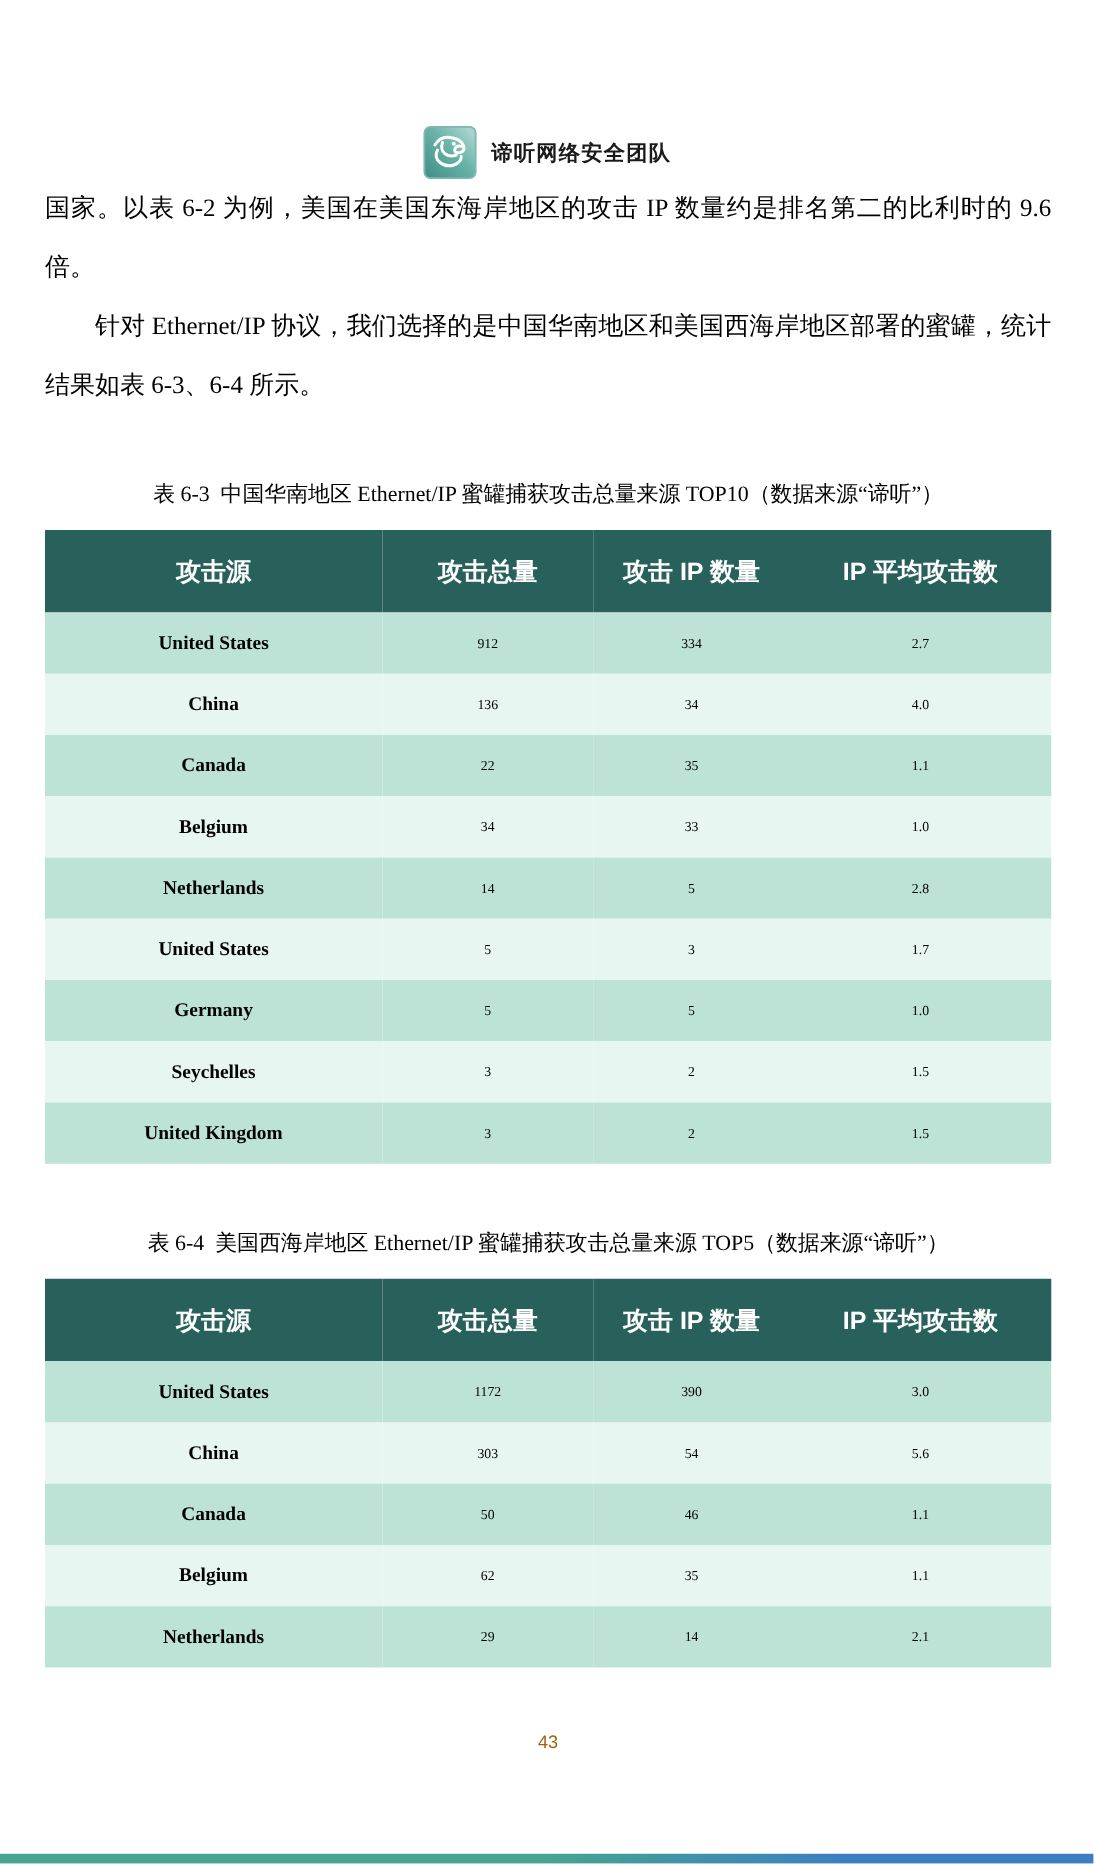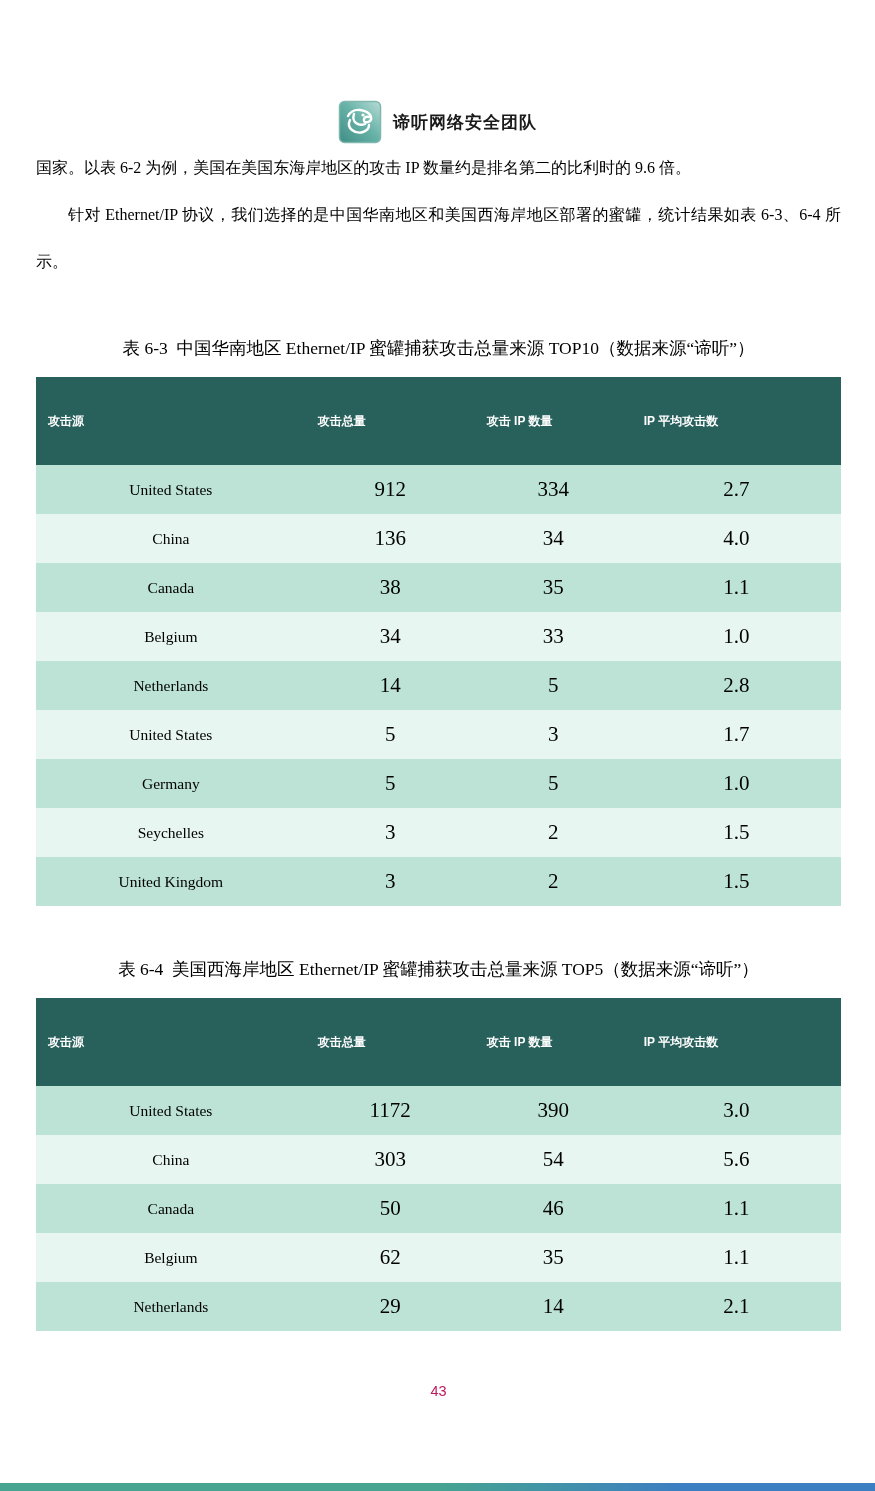--- a/index.html
+++ b/index.html
@@ -18,56 +18,56 @@
     gap:11px; padding-top:100px;
   }
   .logo { width:44px; height:44px; display:block; }
   .brand-name {
     font-family:"Liberation Sans","DejaVu Sans",sans-serif;
     font-weight:700; font-size:17px; color:#1a1a1a; letter-spacing:1px;
   }
   
   .content { padding:0 34px 0 36px; }
   p.body-text {
-    margin:0; font-size:16px; line-height:47px;
+    margin:0; font-size:20px; line-height:47px;
     text-align:justify; color:#000;
   }
   .p1 { margin-top:16px; }
   .p2 { margin-top:17px; text-indent:2em; }
   
   .table-caption {
     margin-top:51px; text-align:center;
     font-size:17.5px; color:#000; white-space:pre-wrap;
   }
   table.data-table {
     width:805px; margin:17px auto 0; border-collapse:collapse;
     table-layout:fixed;
   }
   table.data-table col.c1 { width:33.5%; }
   table.data-table col.c2 { width:21%; }
   table.data-table col.c3 { width:19.5%; }
   table.data-table col.c4 { width:26%; }
   table.data-table thead th {
     background:#28605b; color:#ffffff;
     font-family:"Liberation Sans","DejaVu Sans",sans-serif;
-    font-weight:700; font-size:12px;
-    height:64px; text-align:left; padding:12px;
+    font-weight:700; font-size:20px;
+    height:64px; text-align:center; padding:1px;
   }
   table.data-table tbody td {
     height:49px; text-align:center; padding:0;
-    font-size:21px; color:#000;
-  }
-  table.data-table tbody td.country { font-weight:400; font-size:15.5px;margin-top:36px; }
+    font-size:11px; color:#000;
+  }
+  table.data-table tbody td.country { font-weight:700; font-size:15.5px;margin-top:36px; }
   table.data-table tbody tr:nth-child(odd)  { background:#bce3d6; }
   table.data-table tbody tr:nth-child(even) { background:#e7f6f1; }
   
   .page-number {
     margin-top:52px; text-align:center;
     font-family:"Liberation Sans","DejaVu Sans",sans-serif;
-    font-size:14.5px; color:#be185d;
+    font-size:14.5px; color:#a16207;
   }
   .bottom-bar {
     position:absolute; left:0; bottom:0; width:100%; height:8px;
     background:linear-gradient(90deg,#46a491 0%,#46a491 50%,#3c7ec2 78%,#3c7ec2 100%);
   }
 </style>
 </head>
 <body>
 
 <div class="page">
@@ -121,21 +121,21 @@
             <td>2.7</td>
           </tr>
           <tr>
             <td class="country">China</td>
             <td>136</td>
             <td>34</td>
             <td>4.0</td>
           </tr>
           <tr>
             <td class="country">Canada</td>
-            <td>38</td>
+            <td>22</td>
             <td>35</td>
             <td>1.1</td>
           </tr>
           <tr>
             <td class="country">Belgium</td>
             <td>34</td>
             <td>33</td>
             <td>1.0</td>
           </tr>
           <tr>

